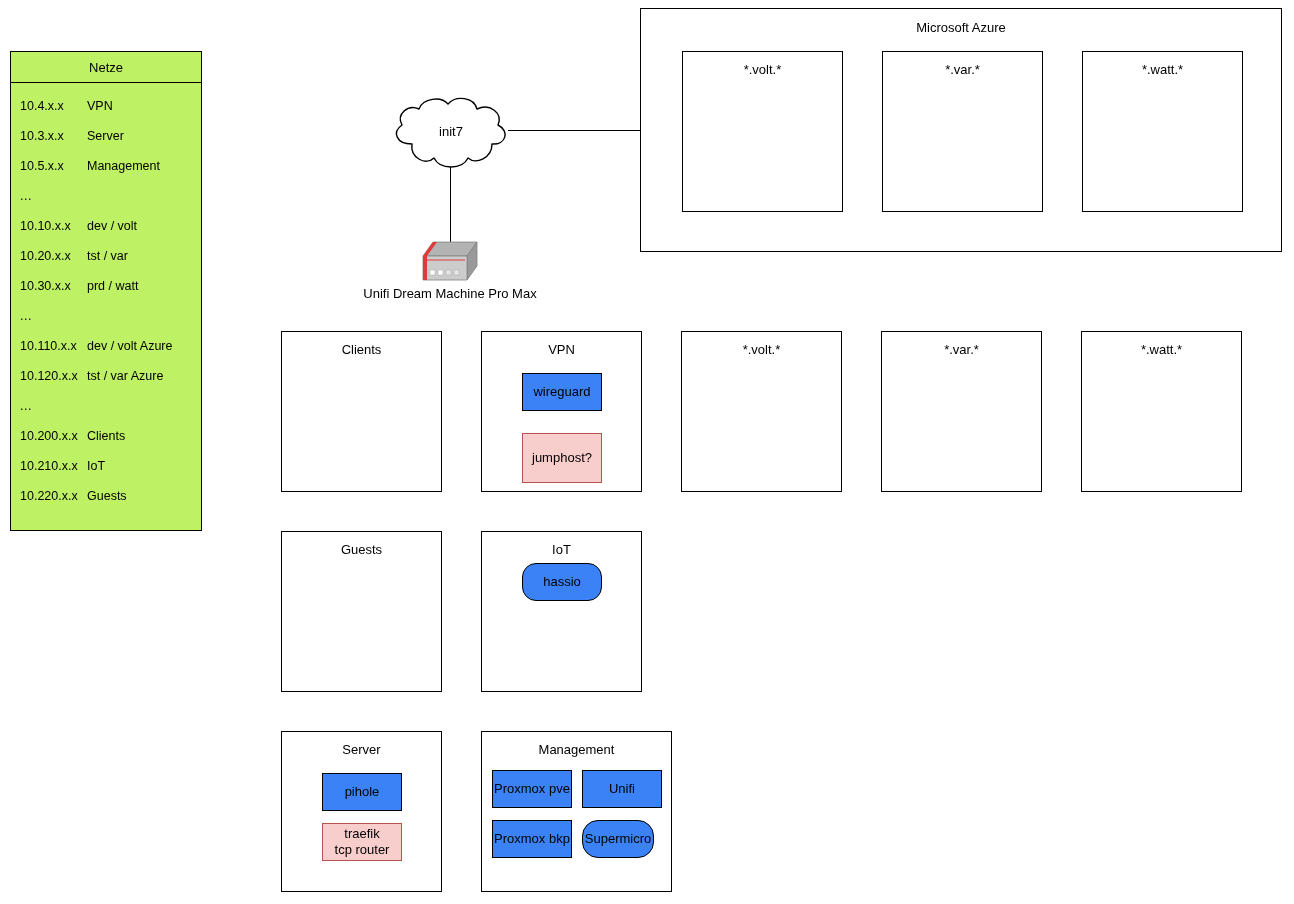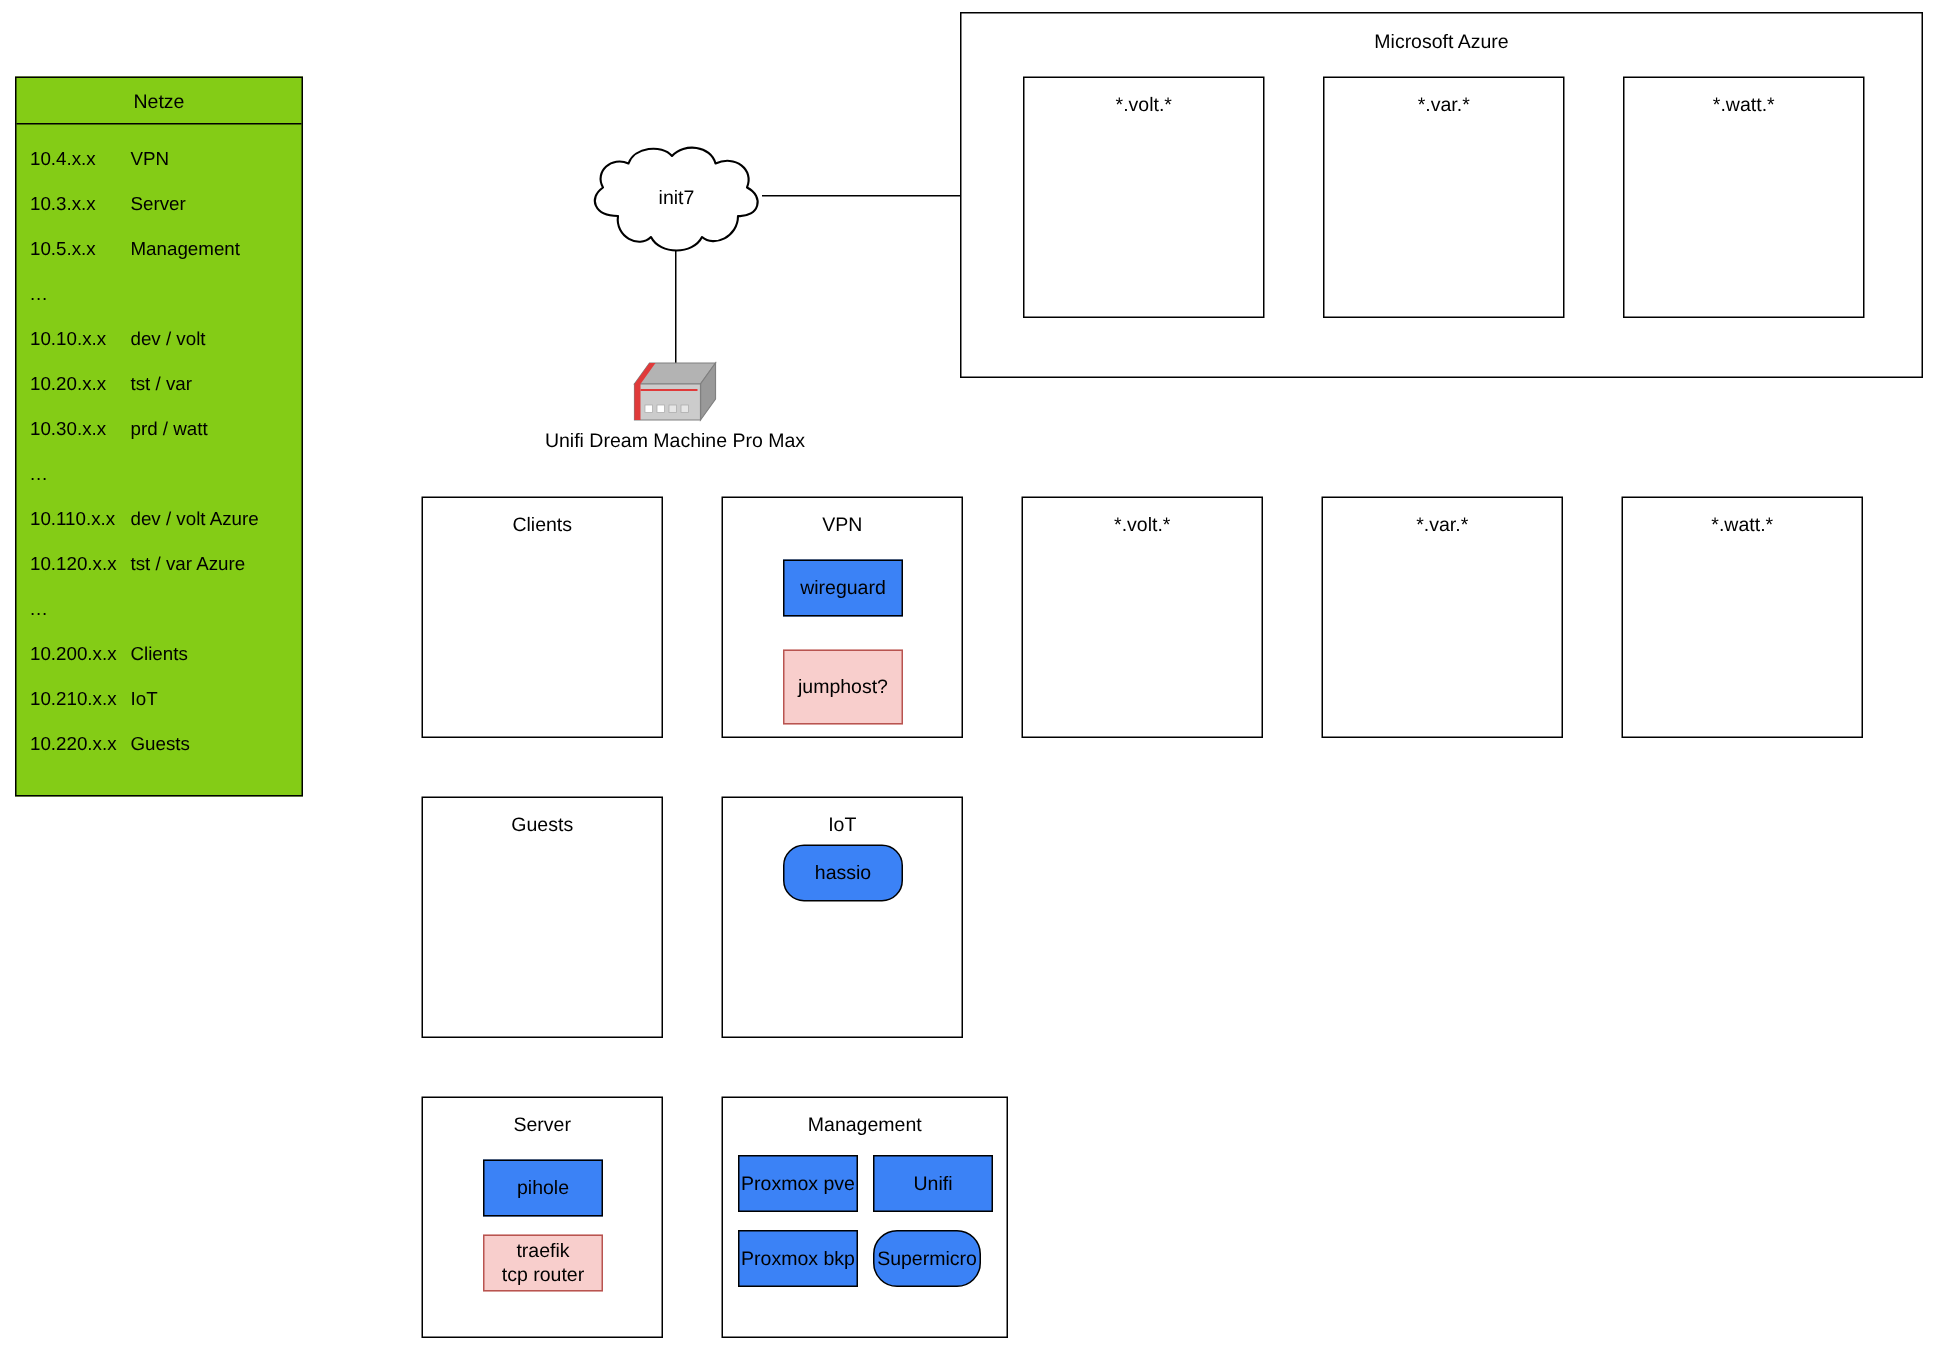--- a/index.html
+++ b/index.html
@@ -44,21 +44,21 @@
 
   
   #netze-table {
     position: absolute;
     left: 10px;
     top: 51px;
     width: 192px;
     height: 480px;
     box-sizing: border-box;
     border: 1px solid #000000;
-    background: #84cc16;
+    background: #bef264;
   }
   #netze-header {
     box-sizing: border-box;
     height: 31px;
     border-bottom: 1px solid #000000;
     display: flex;
     align-items: center;
     justify-content: center;
     font-size: 13px;
   }

